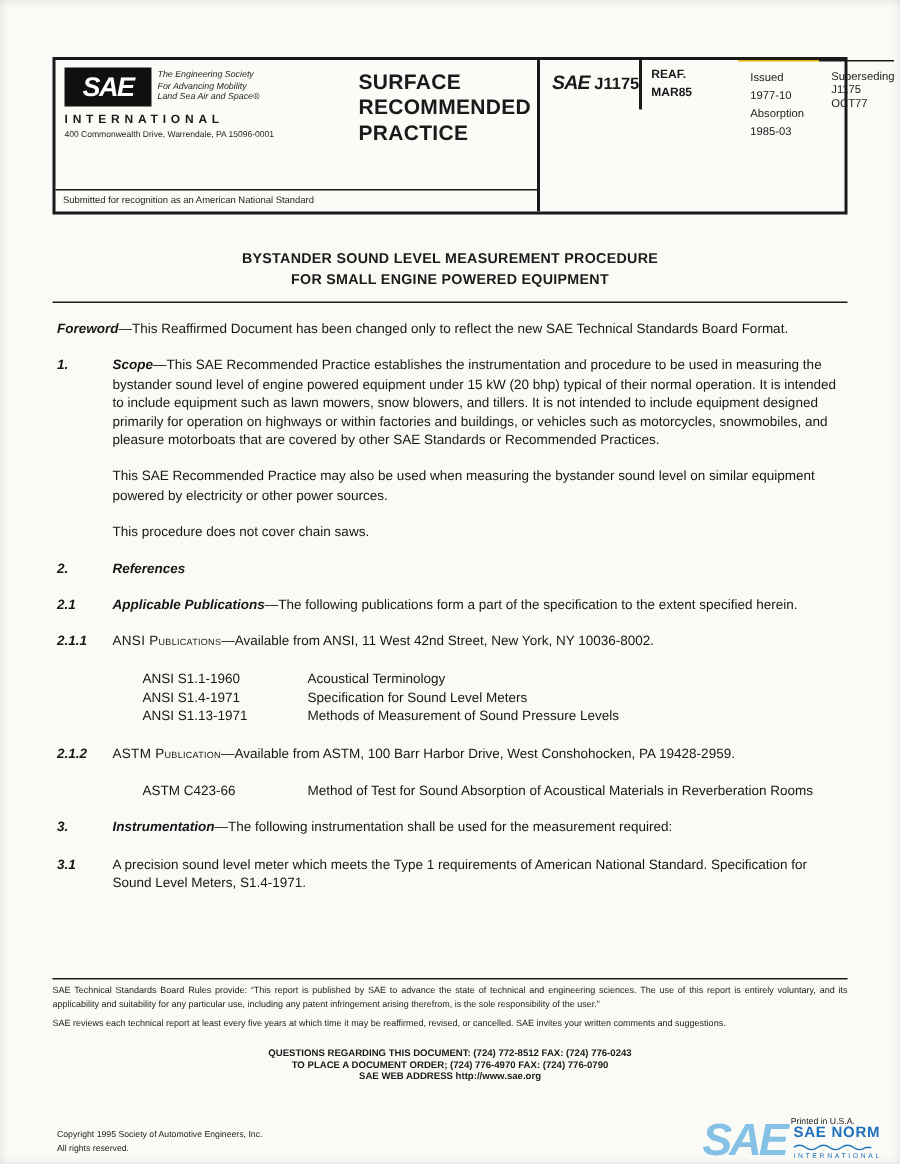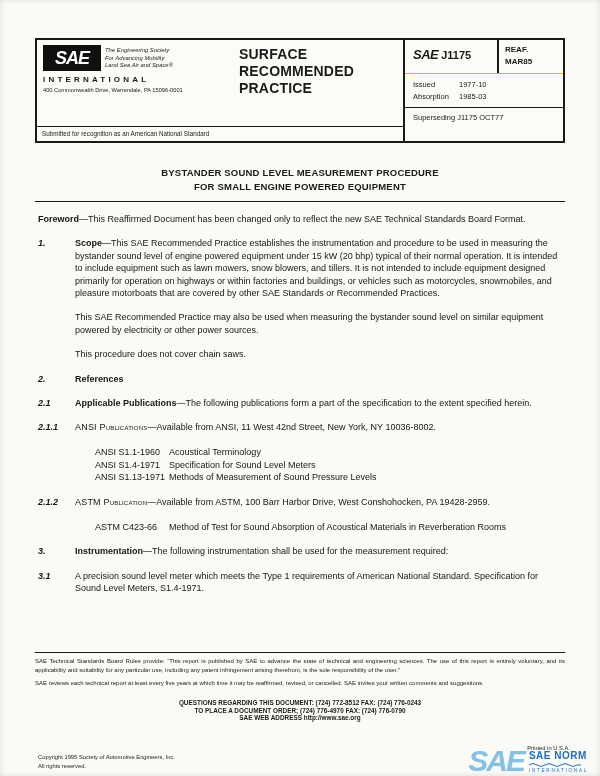--- a/index.html
+++ b/index.html
@@ -28,43 +28,43 @@
     font-weight:bold; font-style:italic; font-size:18px; letter-spacing:-1px;
   }
   .logo-tagline { font-size:5.9px; font-style:italic; line-height:1.3; padding-top:2px; color:#222; }
   .logo-intl { margin-top:4px; font-size:8px; font-weight:bold; letter-spacing:3.2px; }
   .logo-addr { margin-top:3px; font-size:5.7px; color:#222; }
   .doc-type { flex:1; padding:6px 4px 0 12px; font-weight:bold; font-size:14px; line-height:1.22; letter-spacing:0.2px; }
   .submitted {
     height:15px; border-top:1px solid #1a1a1a; font-size:6.3px; color:#222;
     padding:3px 0 0 5px;
   }
-  .header-right { flex:1; display:flex; flex-direction:column;justify-content:flex-end; }
+  .header-right { flex:1; display:flex; flex-direction:row;justify-content:flex-end; }
   .hr-row1 { height:33px; display:flex; }
   .doc-number { flex:1; padding:7px 0 0 8px; font-weight:bold; font-size:11px; }
   .doc-number .sae-glyph { font-style:italic; font-size:13px; letter-spacing:-0.5px; margin-right:3px; }
   .reaf-box { width:66px; border-left:2px solid #1a1a1a; padding:4px 0 0 6px; font-weight:bold; font-size:8px; line-height:1.45; }
   .hr-row2 { height:34px; border-top:1px solid #eab308; padding:5px 0 0 8px; font-size:7.5px; line-height:1.6; }
   .date-label { display:inline-block; width:46px; }
   .hr-row3 { flex:1; border-top:1px solid #1a1a1a; padding:5px 0 0 8px; font-size:7.5px; }
 
   
   .doc-title { position:absolute; left:35px; top:166px; width:530px; text-align:center; font-weight:bold; font-size:9.5px; line-height:1.45; letter-spacing:0.2px; }
   .title-rule { position:absolute; left:35px; top:201px; width:530px; border-top:1.5px solid #1a1a1a; }
 
   
   .body-col { position:absolute; left:38px; top:213px; width:524px; font-size:9px; line-height:1.38; color:#161616; }
   .para { margin-bottom:12px; }
-  .bi { font-weight:bold; }
+  .bi { font-weight:bold; font-style:italic; }
   .sc { font-variant:small-caps; letter-spacing:0.2px; }
   .section { display:flex; margin-bottom:12px; }
   .section .num { flex:none; width:37px; font-weight:bold; font-style:italic; }
   .sect-text { flex:1; }
   .cont-para { margin:0 0 12px 37px; }
-  .ref-row { display:flex; margin-left:57px; line-height:1.42; }
+  .ref-row { display:flex; margin-left:57px; line-height:1.42;gap:36px; }
   .ref-id { flex:none; width:74px; }
   .ref-desc { flex:1; }
   .ref-group { margin-bottom:12px; }
 
   
   .footer-rule { position:absolute; left:35px; top:652px; width:530px; border-top:1px solid #1a1a1a; }
   .fine-print { position:absolute; left:35px; top:657px; width:530px; font-size:6px; line-height:1.5; color:#222; text-align:justify; }
   .fine-print p { margin-bottom:4px; }
   .contact-block { position:absolute; left:35px; top:699px; width:530px; text-align:center; font-weight:bold; font-size:6.4px; line-height:1.18; }
   .copyright-block { position:absolute; left:38px; top:753px; font-size:5.8px; line-height:1.5; color:#222; }

